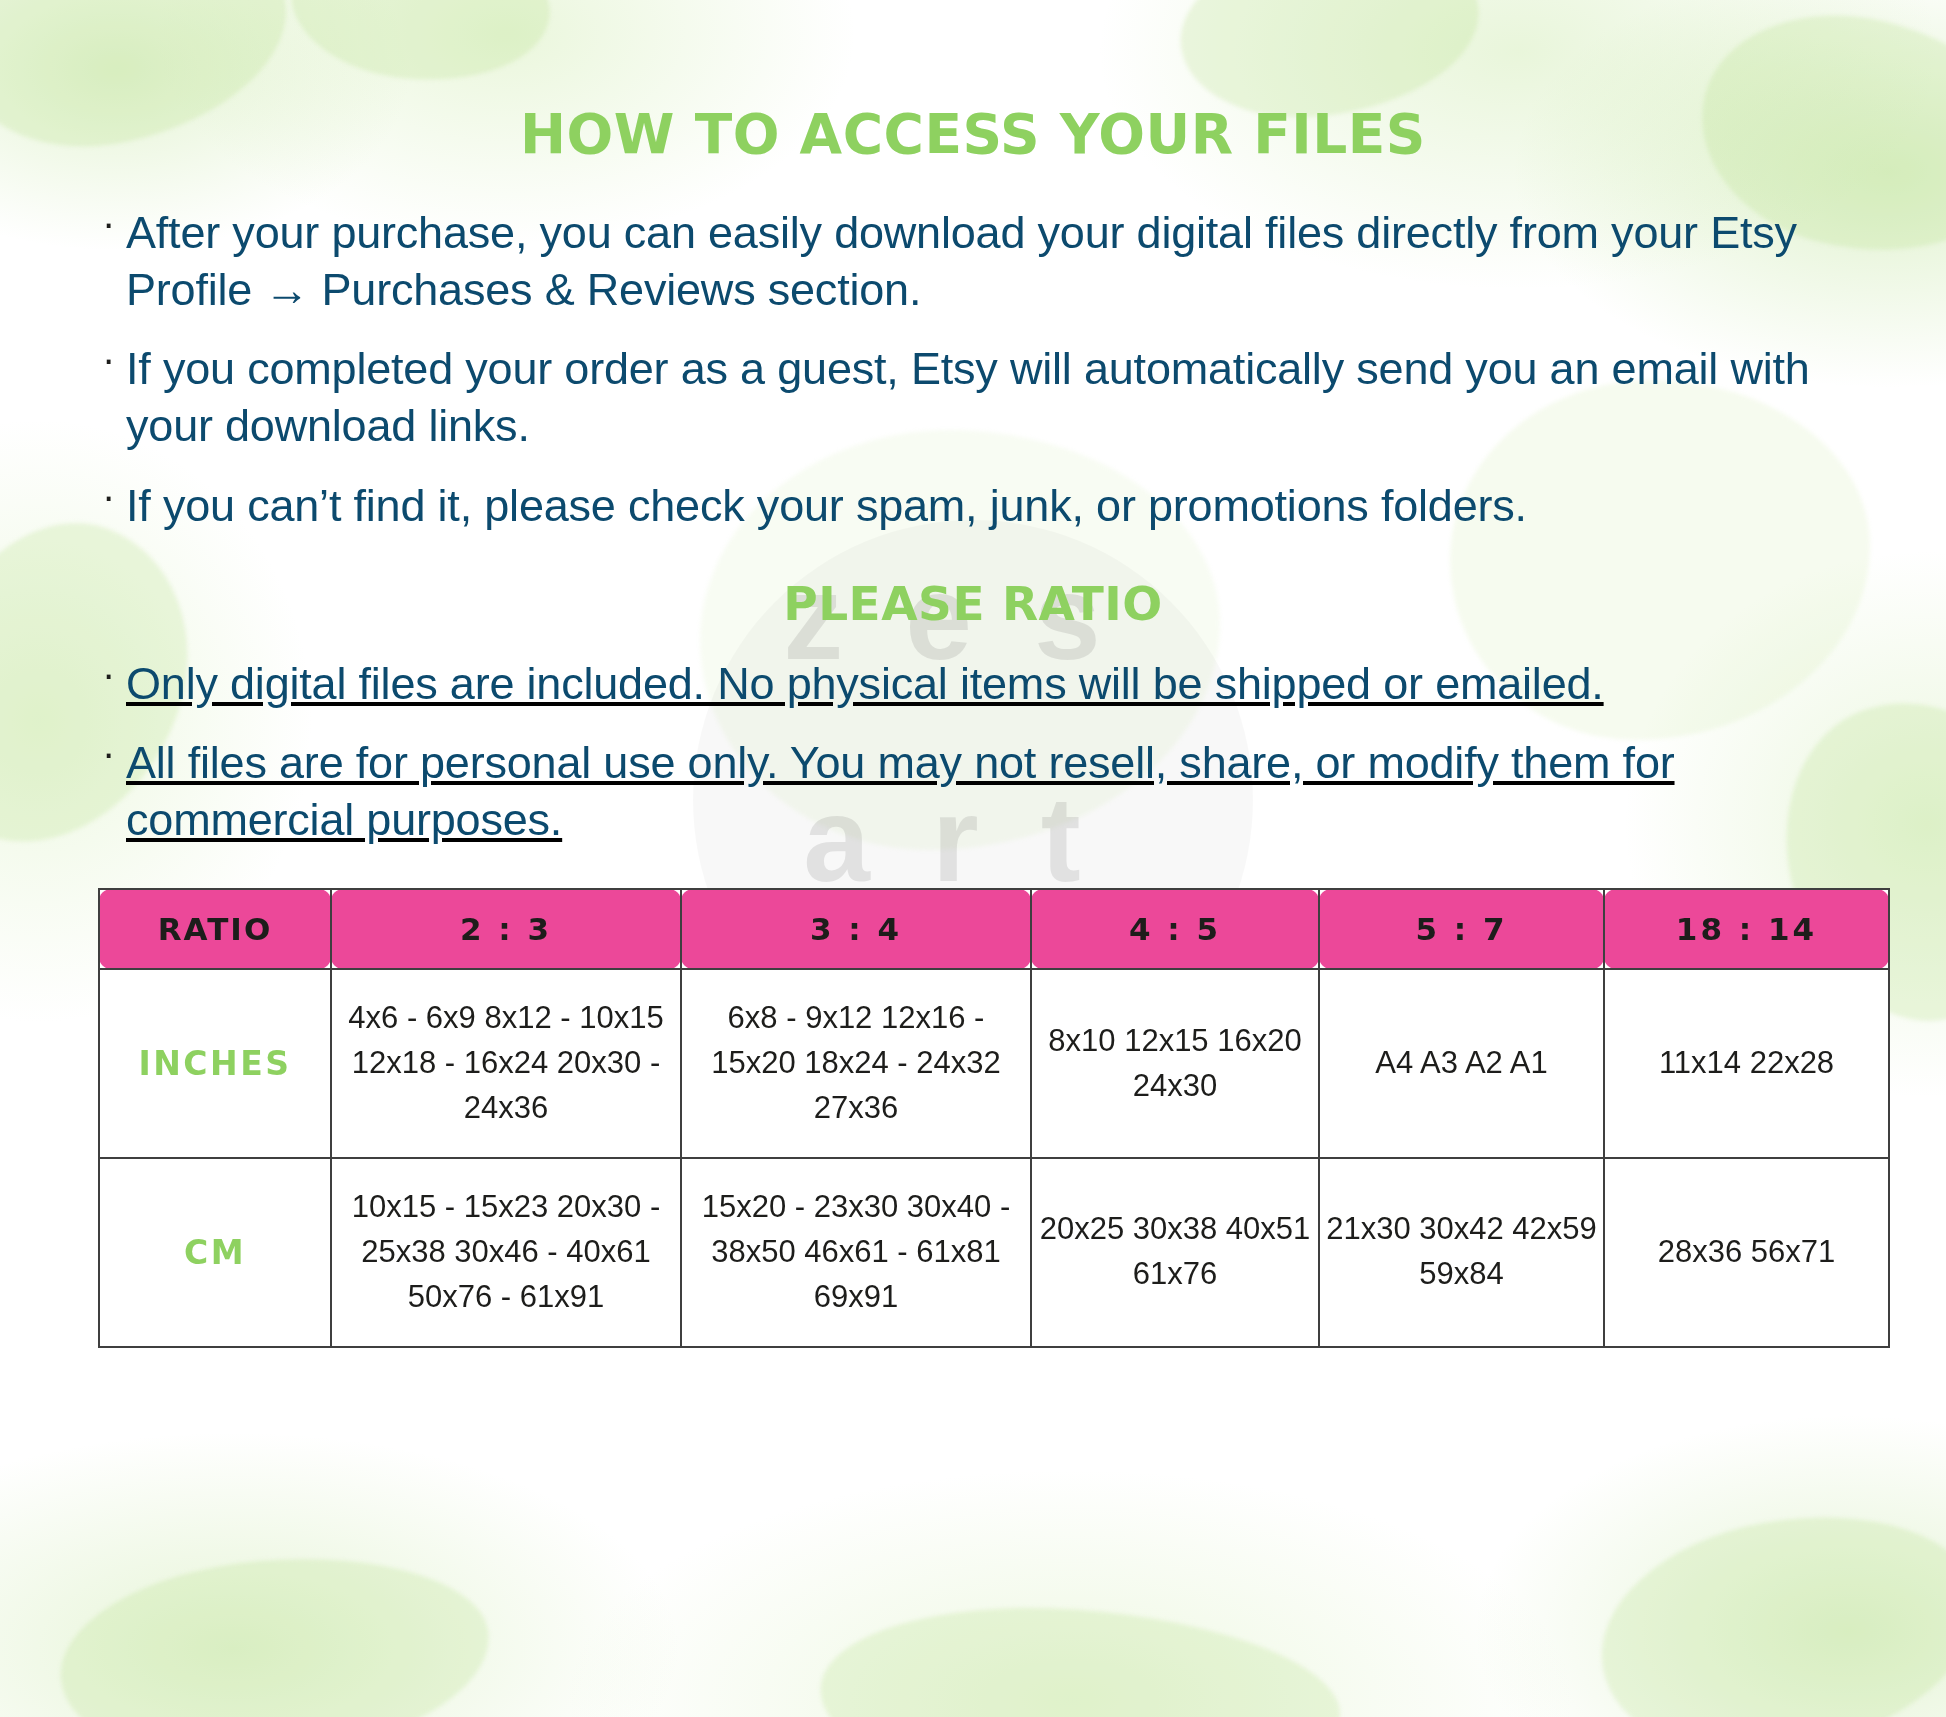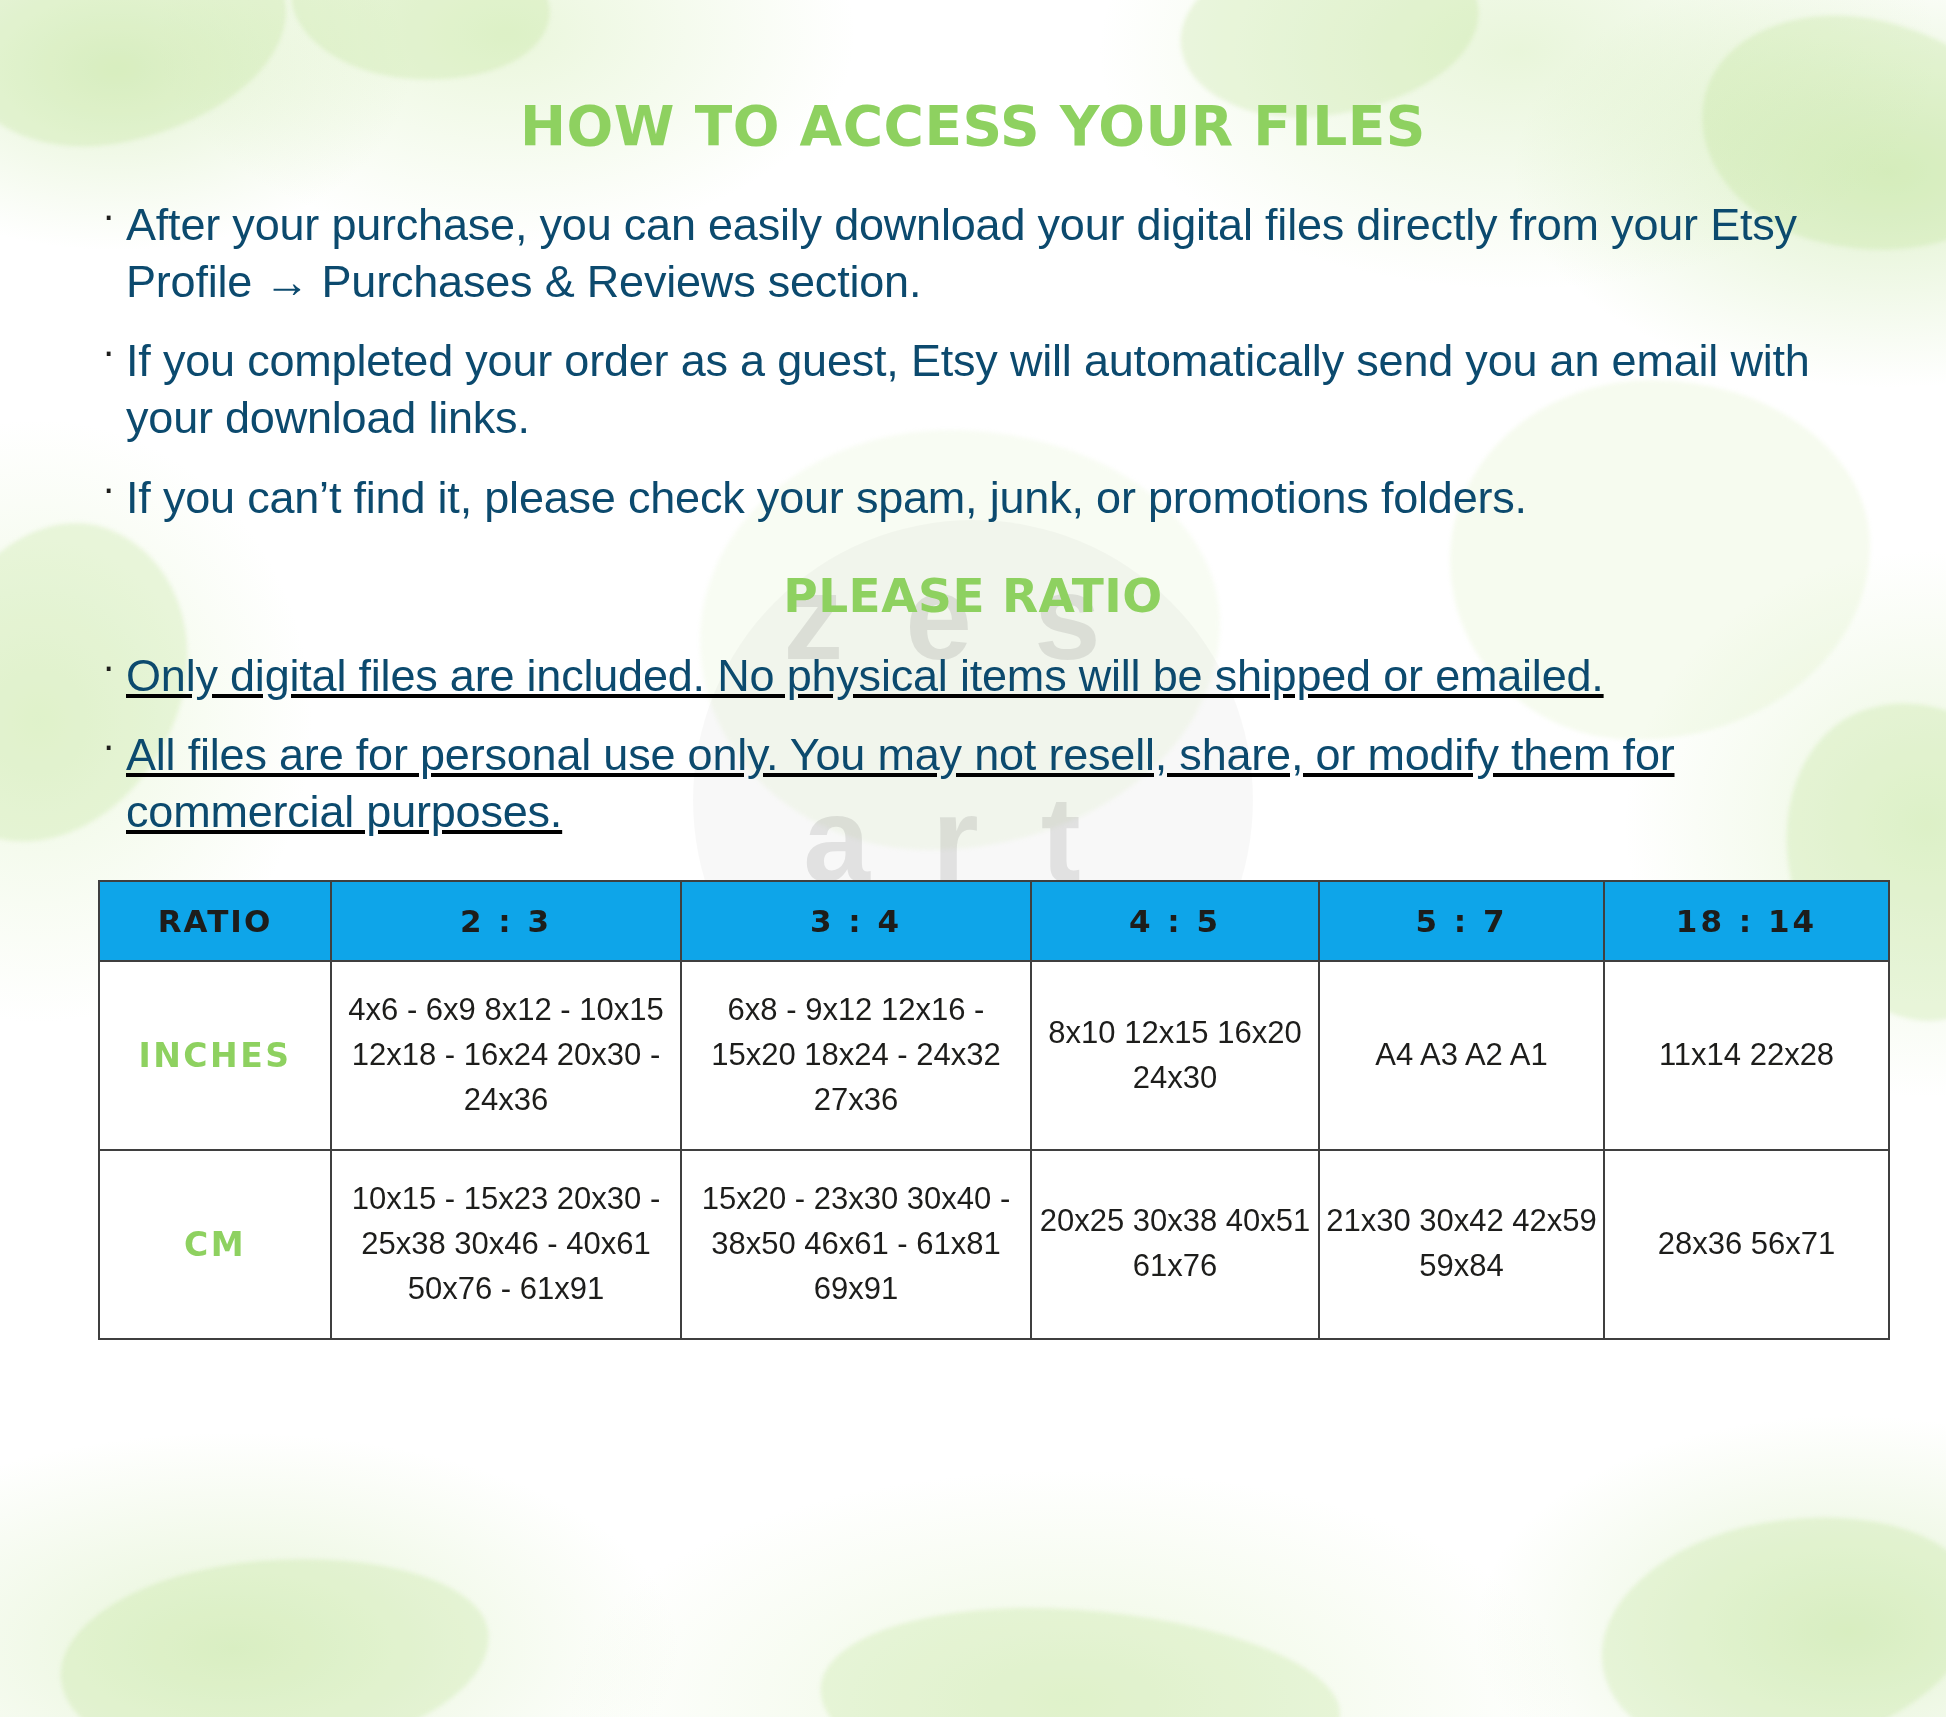--- a/index.html
+++ b/index.html
@@ -93,21 +93,21 @@
     width: 560px;
     height: 560px;
     border-radius: 50%;
     background: rgba(0,0,0,0.028);
   }
 
   
   .content {
     position: relative;
     z-index: 2;
-    padding: 8px 98px;
+    padding: 16px 98px;
     box-sizing: border-box;
   }
 
   h1.section-title,
   h2.section-title {
     color: #8ed160;
     text-align: center;
     font-weight: 800;
     margin: 0;
     letter-spacing: 0.5px;
@@ -163,27 +163,28 @@
     table-layout: fixed;
     background: #ffffff;
   }
   table.size-table th,
   table.size-table td {
     border: 2px solid #3f3f3f;
     text-align: center;
     vertical-align: middle;
   }
   table.size-table thead th {
-    background: #0ea5e9;
+    background: #ec4899;
     color: #1d1d1b;
     font-weight: 800;
     font-size: 31px;
     letter-spacing: 3px;
     height: 76px;
     font-family: "DejaVu Sans", sans-serif;
+    border-radius: 12px;
   }
   table.size-table thead th.ratio-head {
     letter-spacing: 2px;
   }
   td.row-label {
     color: #8ed160;
     font-weight: 700;
     font-size: 33px;
     letter-spacing: 2.5px;
     font-family: "DejaVu Sans", sans-serif;

